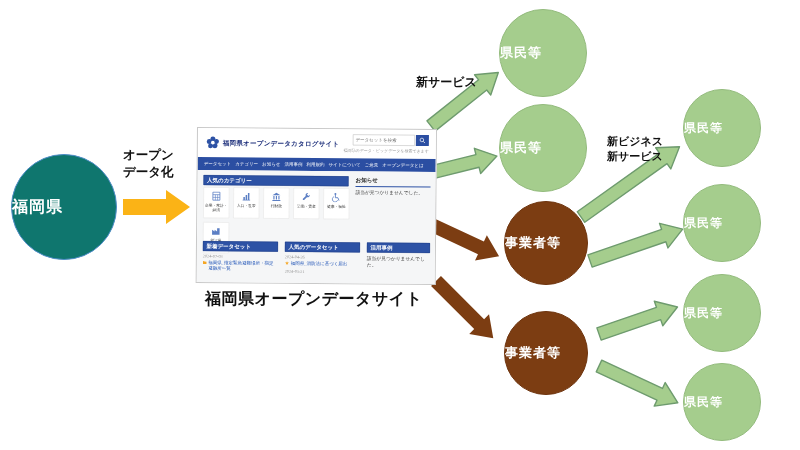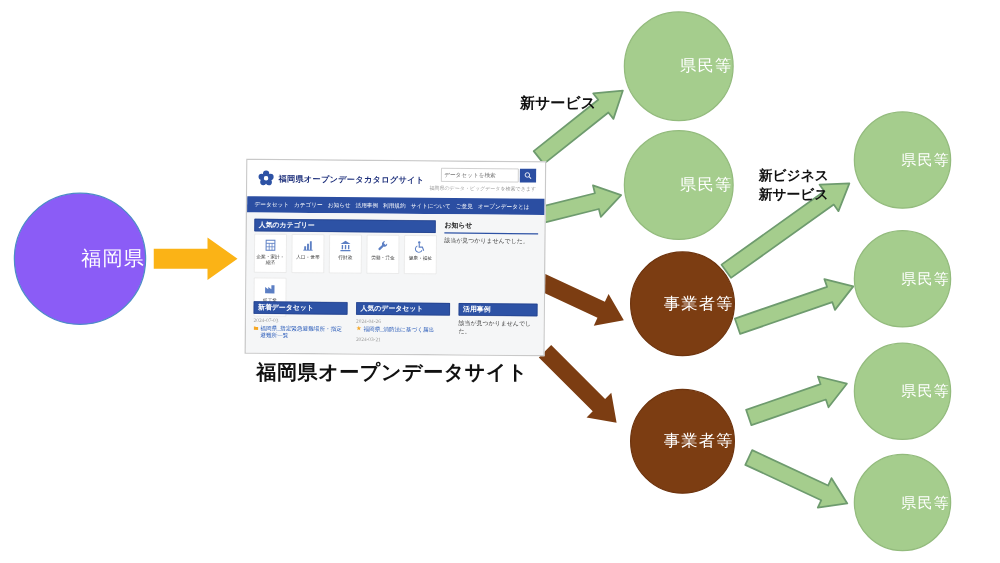--- a/index.html
+++ b/index.html
@@ -7,24 +7,24 @@
     position:relative;width:800px;height:450px;background:#ffffff;overflow:hidden;
     font-family:"Liberation Sans","DejaVu Sans",sans-serif;color:#1a1a1a;
   }
   
   .arrows{position:absolute;left:0;top:0;z-index:1;}
   .ar-yellow{fill:#FBB316;stroke:none;}
   .ar-green{fill:#A5CD8D;stroke:#6E9B6E;stroke-width:1.4;stroke-linejoin:round;}
   .ar-brown{fill:#7C3D12;stroke:none;}
   
   .circle{
-    position:absolute;border-radius:50%;display:flex;align-items:center;justify-content:flex-end;
-    color:#fff;font-weight:normal;z-index:2;text-align:center;letter-spacing:1px;
+    position:absolute;border-radius:50%;display:flex;align-items:center;justify-content:flex-start;
+    color:#fff;font-weight:bold;z-index:2;text-align:center;letter-spacing:1px;
   }
-  .c-blue{background:#8b5cf6;border:1px solid #4d8cc7;width:104px;height:104px;left:11px;top:154px;font-size:16px;}
+  .c-blue{background:#0f766e;border:1px solid #4d8cc7;width:104px;height:104px;left:11px;top:154px;font-size:16px;}
   .c-green{background:#A5CD8D;border:1px solid #93BB7D;}
   .c-brown{background:#7C3D12;border:1px solid #6e340e;}
   .c-mid{width:86px;height:86px;font-size:13px;}
   .c-right{width:76px;height:76px;font-size:12px;}
   
   .lbl{position:absolute;font-weight:bold;color:#111;z-index:2;line-height:1.35;}
   .lbl-opendata{left:123px;top:147px;font-size:12.5px;}
   .lbl-datause{left:416px;top:74px;font-size:12px;}
   .lbl-newbiz{left:607px;top:134px;font-size:11px;line-height:1.4;}
   .lbl-caption{left:205px;top:288px;font-size:16px;letter-spacing:.5px;}
@@ -105,20 +105,24 @@
   <div class="circle c-green c-right" style="left:683px;top:184px;">
     <span>県民等</span>
   </div>
   <div class="circle c-green c-right" style="left:683px;top:274px;">
     <span>県民等</span>
   </div>
   <div class="circle c-green c-right" style="left:683px;top:363px;">
     <span>県民等</span>
   </div>
 
+  <div class="lbl lbl-opendata">
+    <div>オープン</div>
+    <div>データ化</div>
+  </div>
   <div class="lbl lbl-datause">新サービス</div>
   <div class="lbl lbl-caption">福岡県オープンデータサイト</div>
   <div class="lbl lbl-newbiz">
     <div>新ビジネス</div>
     <div>新サービス</div>
   </div>
 
   <div class="site-wrap">
     <div class="site">
       <div class="site-header">

